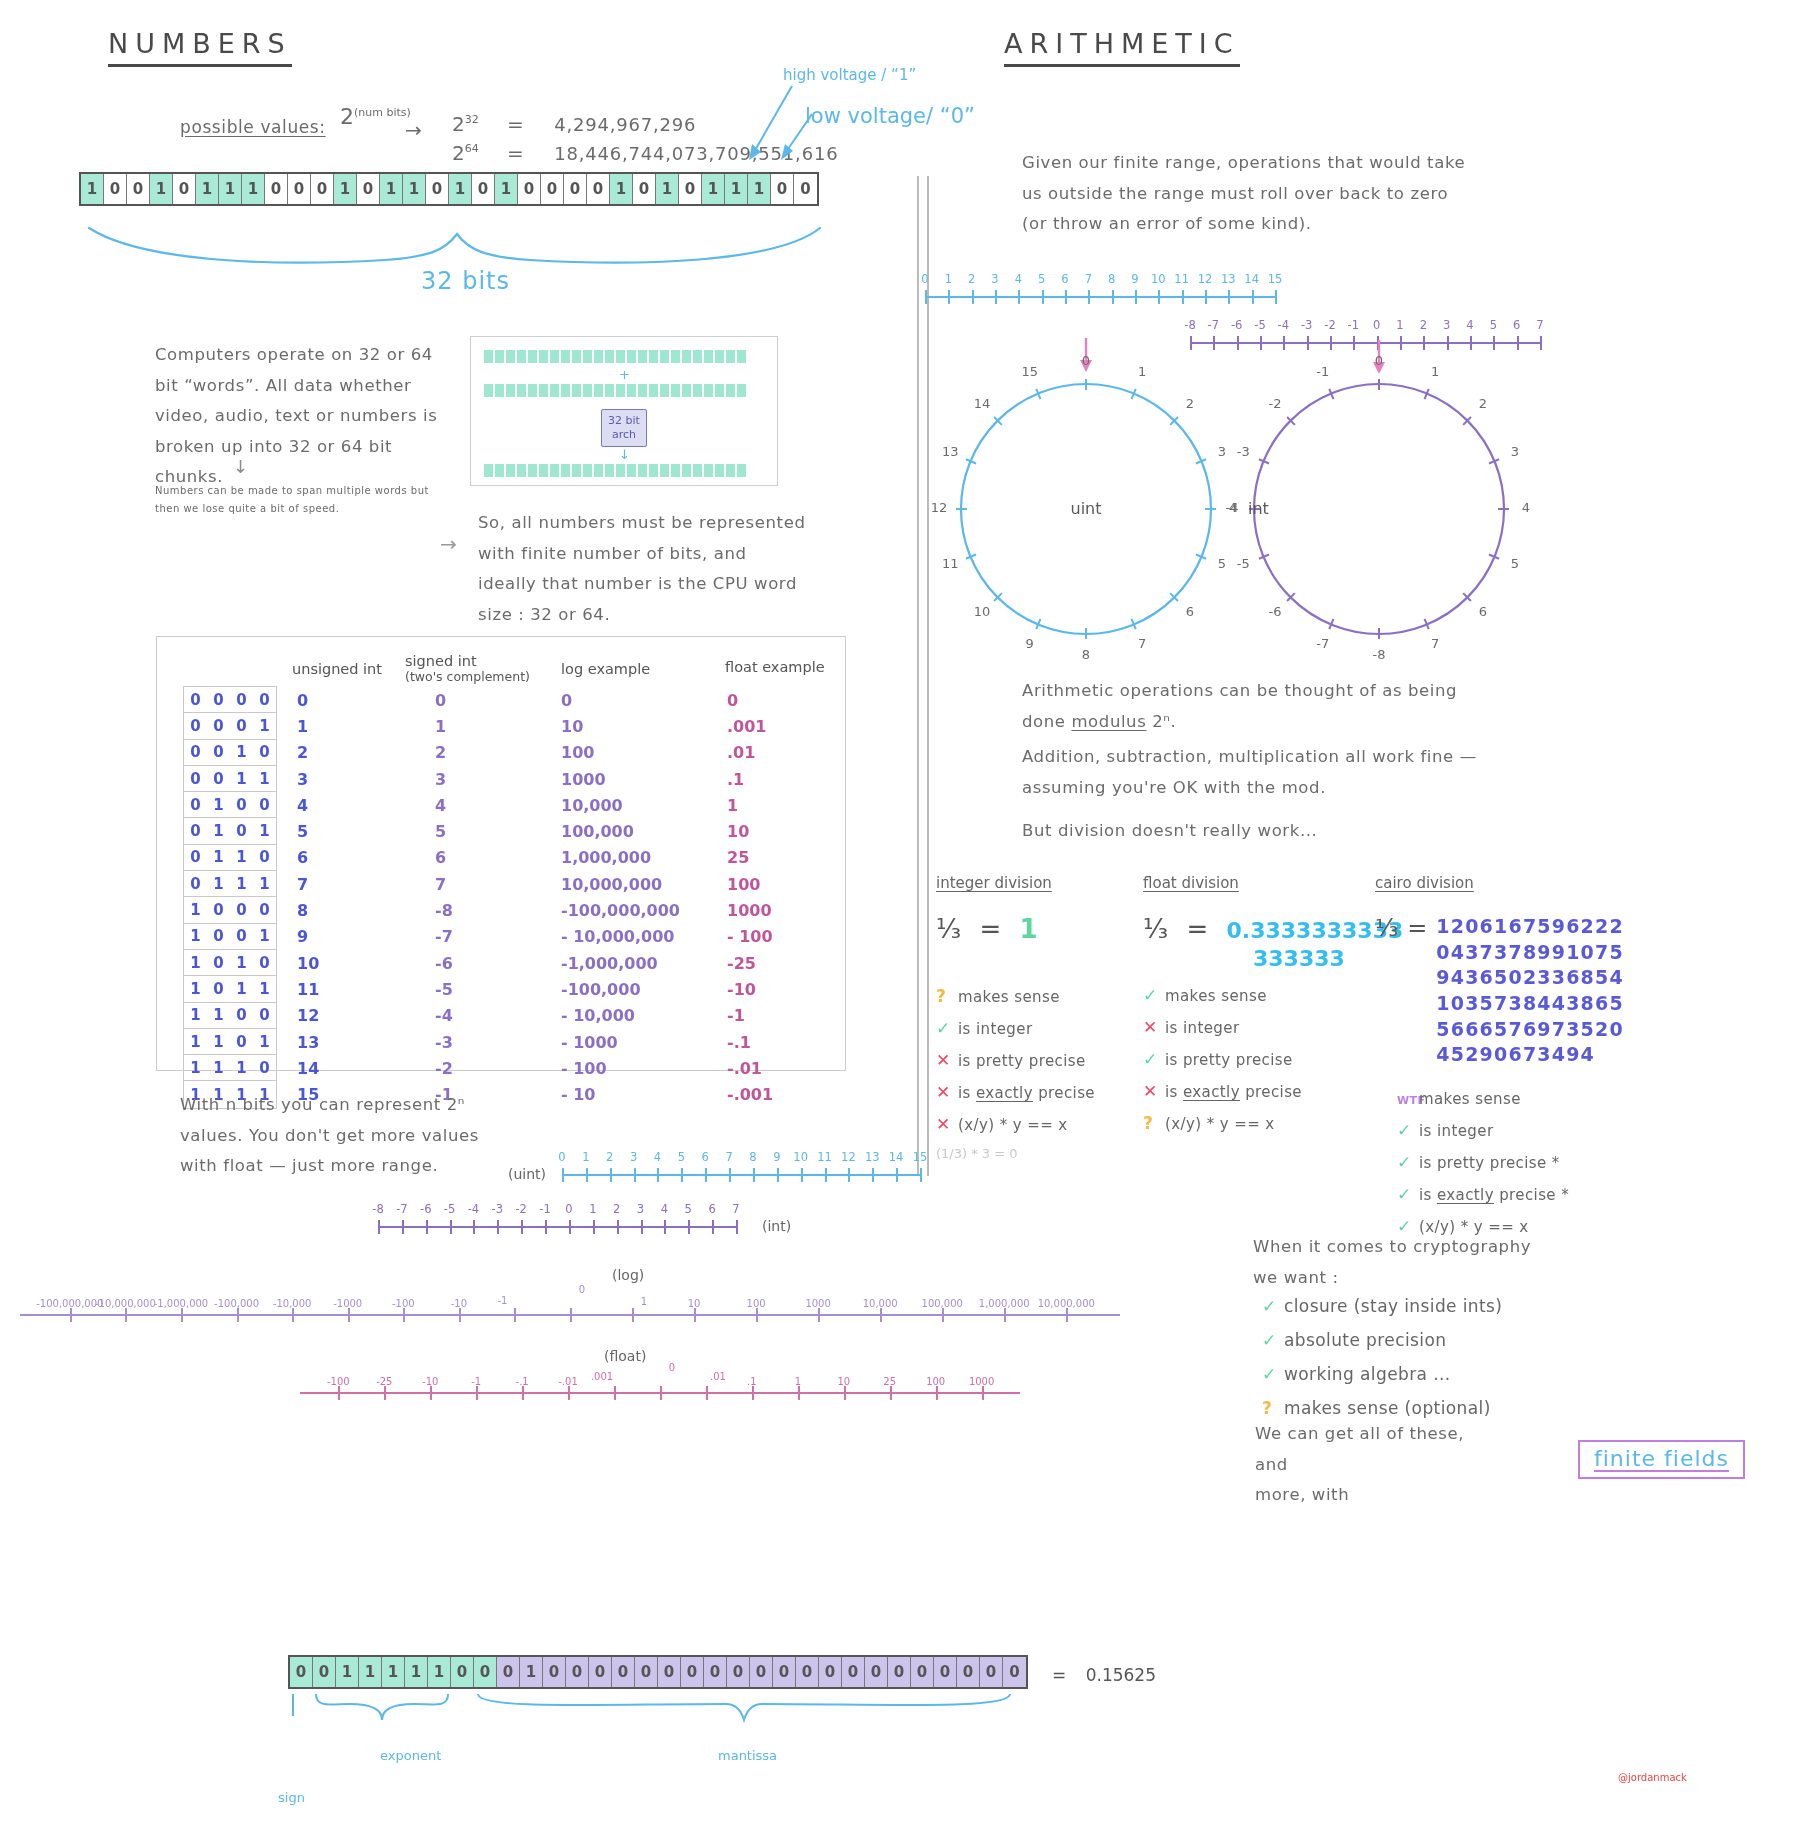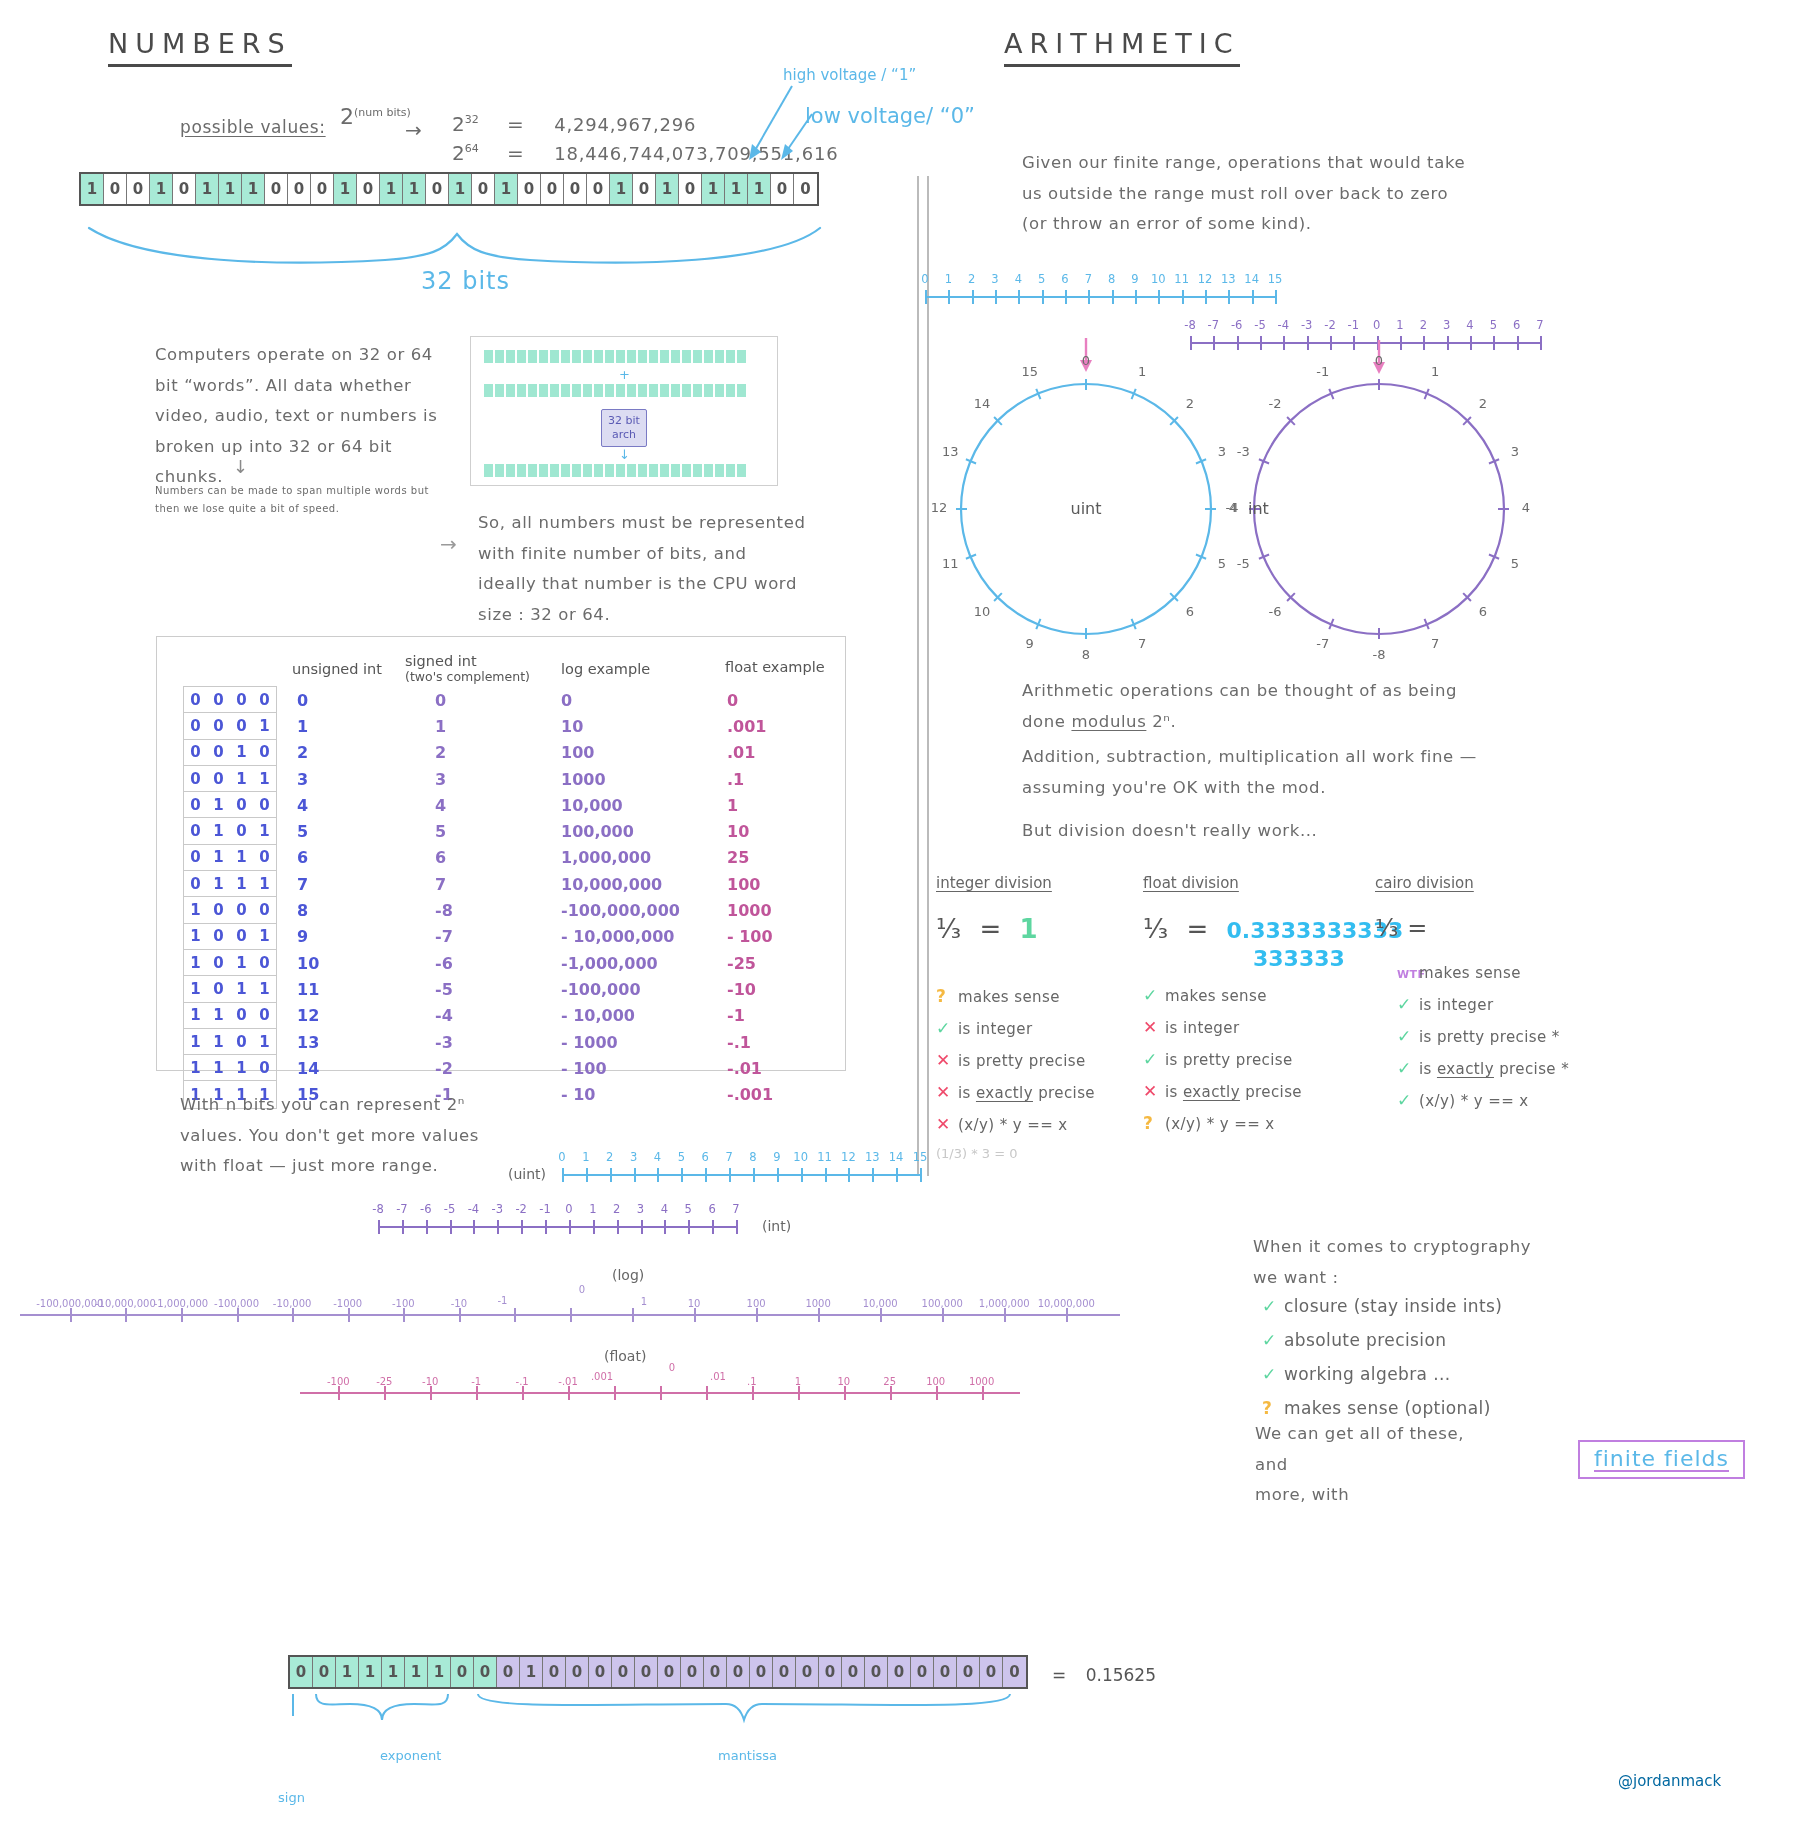--- a/index.html
+++ b/index.html
@@ -79,21 +79,21 @@
   
   .mark { font-size: 17px; font-weight: 700; width: 22px; display:inline-block; }
   .m-check { color: #5ed6a0; }
   .m-x { color: #ef4a6b; }
   .m-q { color: #f5b942; }
   .m-wtf { color: #c07fe0; font-size: 11px; font-weight: 700; }
   .lrow { display:flex; align-items:baseline; font-size: 15px; color:#666; margin-bottom: 12px; letter-spacing:.4px;}
 
   .blue-ink { color: #5bb8e8; }
   .green-ink { color: #5ed6a0; }
-  .sig { color: #0369a1; font-size: 15px; }
+  .sig { color: #ef4444; font-size: 10px; }
 
   .brace-lbl { font-size: 13px; color: #5bb8e8; }
   .big-bits { font-size: 24px; color: #5bb8e8; font-weight: 400; letter-spacing: 1px; }
 
   .ff-box { border: 2px solid #c07fe0; padding: 4px 14px 6px; display:inline-block;
             color: #5bb8e8; font-size: 22px; letter-spacing: 1px; }
   .ff-box span { text-decoration: underline; text-decoration-color:#c07fe0; text-underline-offset: 4px;}
 </style>
 </head>
 <body>
@@ -687,20 +687,28 @@
         <span>(x/y) * y == x</span>
       </div>
     </div>
 </div>
 
 <div class="abs" style="left:1375px; top:874px;">
   <div class="u" style="font-size:15px; color:#666;">cairo division</div>
   <div style="margin-top:22px; font-size:24px; color:#555; display:flex; align-items:flex-start;">
     <span>¹⁄₃</span>
     <span style="margin:0 9px;">=</span>
+    <div id="cairo-lines" style="font-size:19px; font-weight:700; color:#5a5ad8; line-height:1.35; letter-spacing:1.2px;">
+        <div>1206167596222</div>
+        <div>0437378991075</div>
+        <div>9436502336854</div>
+        <div>1035738443865</div>
+        <div>5666576973520</div>
+        <div>45290673494</div>
+      </div>
   </div>
   <div id="checks-cairo" style="margin-top:22px; margin-left:22px;">
       <div class="lrow">
         <span class="mark m-wtf">WTF</span>
         <span>makes sense</span>
       </div>
       <div class="lrow">
         <span class="mark m-check">✓</span>
         <span>is integer</span>
       </div>

